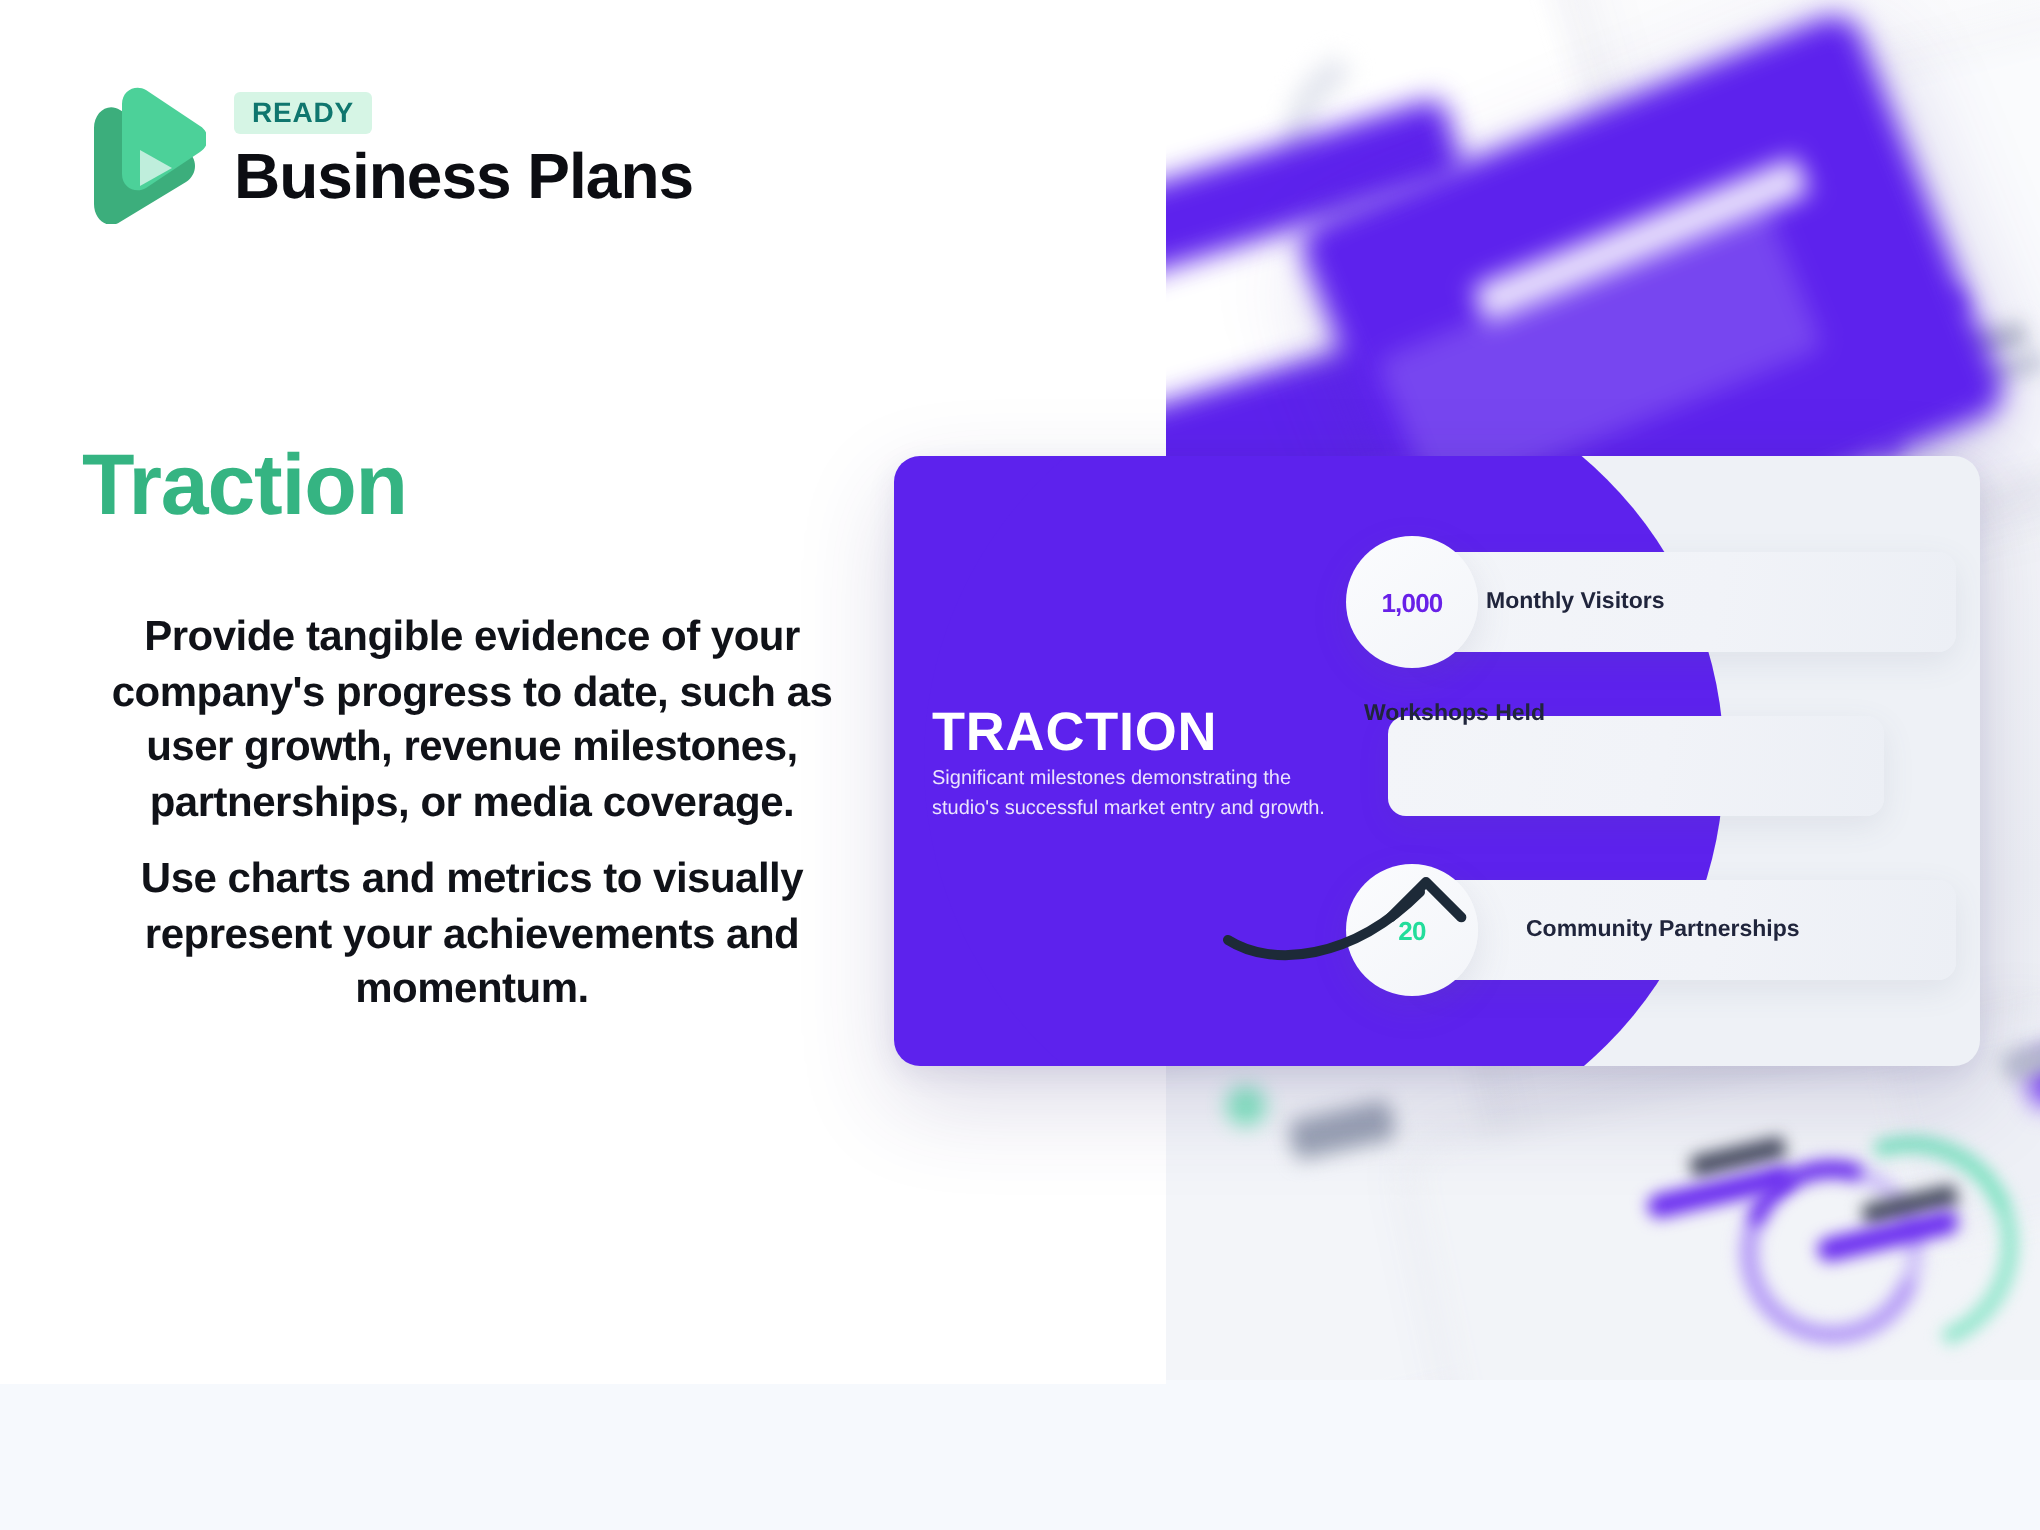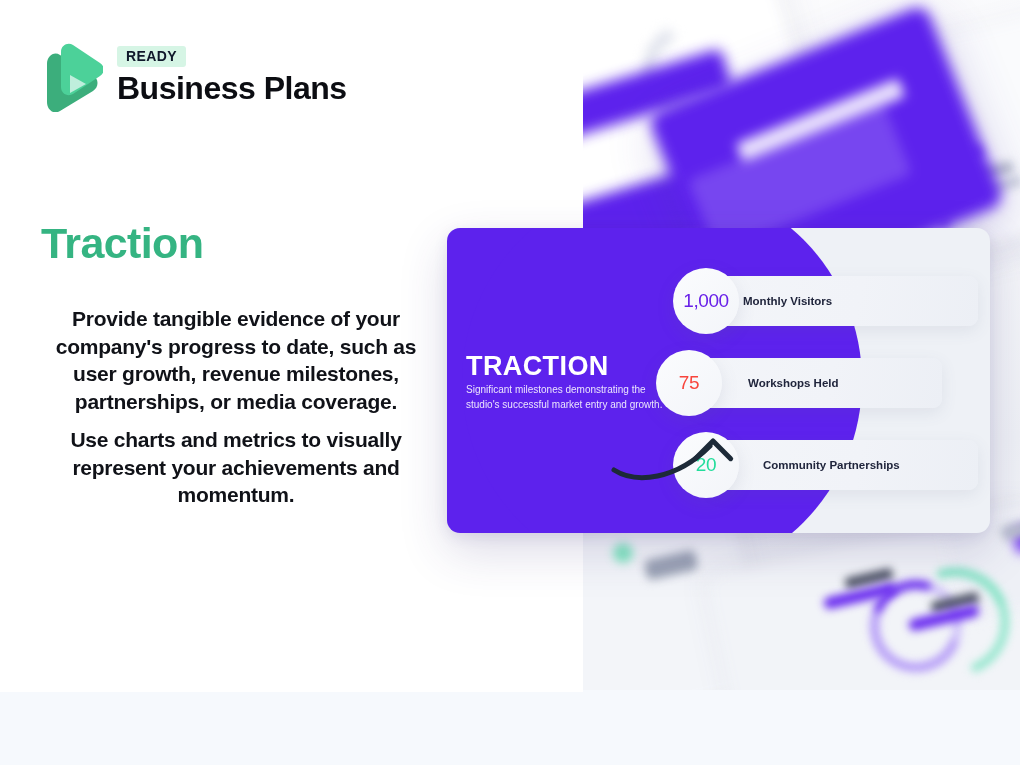--- a/index.html
+++ b/index.html
@@ -59,21 +59,21 @@
 
   
   .bottom-band{ position:absolute; left:0; top:690px; width:1020px; height:75px; background:#f6f9fd; }
   .bottom-white{ position:absolute; left:0; top:690px; width:583px; height:2px; background:#ffffff; }
 
   
   .header{ position:absolute; left:41px; top:40px; display:flex; align-items:center; gap:14px; z-index:30; }
   .logo-mark{ position:relative; width:62px; height:72px; }
   .logo-mark svg{ display:block; }
   .logo-text{ display:flex; flex-direction:column; gap:3px; }
-  .ready-badge{ align-self:flex-start; background:#d6f5e5; color:#0f172a; font-size:14px; font-weight:700;
+  .ready-badge{ align-self:flex-start; background:#d6f5e5; color:#0f766e; font-size:14px; font-weight:700;
                 letter-spacing:.4px; padding:2px 9px 3px; border-radius:3px; }
   .brand-name{ font-size:32px; font-weight:700; color:#0c0d12; letter-spacing:-.5px; }
 
   
   .headline{ position:absolute; left:41px; top:219px; font-size:43px; font-weight:700; color:#35b482; letter-spacing:-.6px; z-index:30; }
   .body-copy{ position:absolute; left:41px; top:305px; width:390px; z-index:30; }
   .body-copy p{ font-size:21px; line-height:1.32; font-weight:700; color:#101218; letter-spacing:-.25px;text-align:center; }
   .body-copy p + p{ margin-top:10px; }
 
   
@@ -100,21 +100,21 @@
     background:linear-gradient(100deg,#f3f5f9 0%,#f1f3f8 55%,#eceff5 100%);
     box-shadow:0 5px 16px rgba(90,95,130,.10);
   }
   .m-circle{
     position:relative; width:66px; height:66px; border-radius:50%;
     background:linear-gradient(140deg,#fbfcfe 0%,#f3f5f9 100%);
     box-shadow:0 6px 18px rgba(95,100,135,.13);
     display:flex; align-items:center; justify-content:center;
     z-index:3;
   }
-  .m-value{ font-size:19px; font-weight:400; letter-spacing:-.4px;text-align:center; }
+  .m-value{ font-size:13px; font-weight:700; letter-spacing:-.4px;text-align:center; }
   .m-label{ position:relative; z-index:4; font-size:11.5px; font-weight:700; color:#20253c; line-height:1.28; }
 
   .metric-0{ left:0px;  top:40px; }
   .metric-0 .m-bar{ left:38px; top:8px; width:267px; }
   .metric-0 .m-label{ margin-left:4px; }
   .metric-1{ left:-17px; top:122px; }
   .metric-1 .m-bar{ left:38px; top:8px; width:248px; }
   .metric-1 .m-label{ margin-left:26px;text-align:right; }
   .metric-2{ left:0px;  top:204px; }
   .metric-2 .m-bar{ left:38px; top:8px; width:267px; }
@@ -201,23 +201,20 @@
       <div class="metric metric-0">
         <div class="m-bar"></div>
         <div class="m-circle">
           <span class="m-value" style="color:#6820e8">1,000</span>
         </div>
         <span class="m-label">Monthly Visitors</span>
       </div>
 
       <div class="metric metric-1">
         <div class="m-bar"></div>
-        <div class="m-circle">
-          <span class="m-value" style="color:#f8453c">75</span>
-        </div>
         <span class="m-label">Workshops Held</span>
       </div>
 
       <div class="metric metric-2">
         <div class="m-bar"></div>
         <div class="m-circle">
           <span class="m-value" style="color:#23dd9b">20</span>
         </div>
         <span class="m-label">Community Partnerships</span>
       </div>

